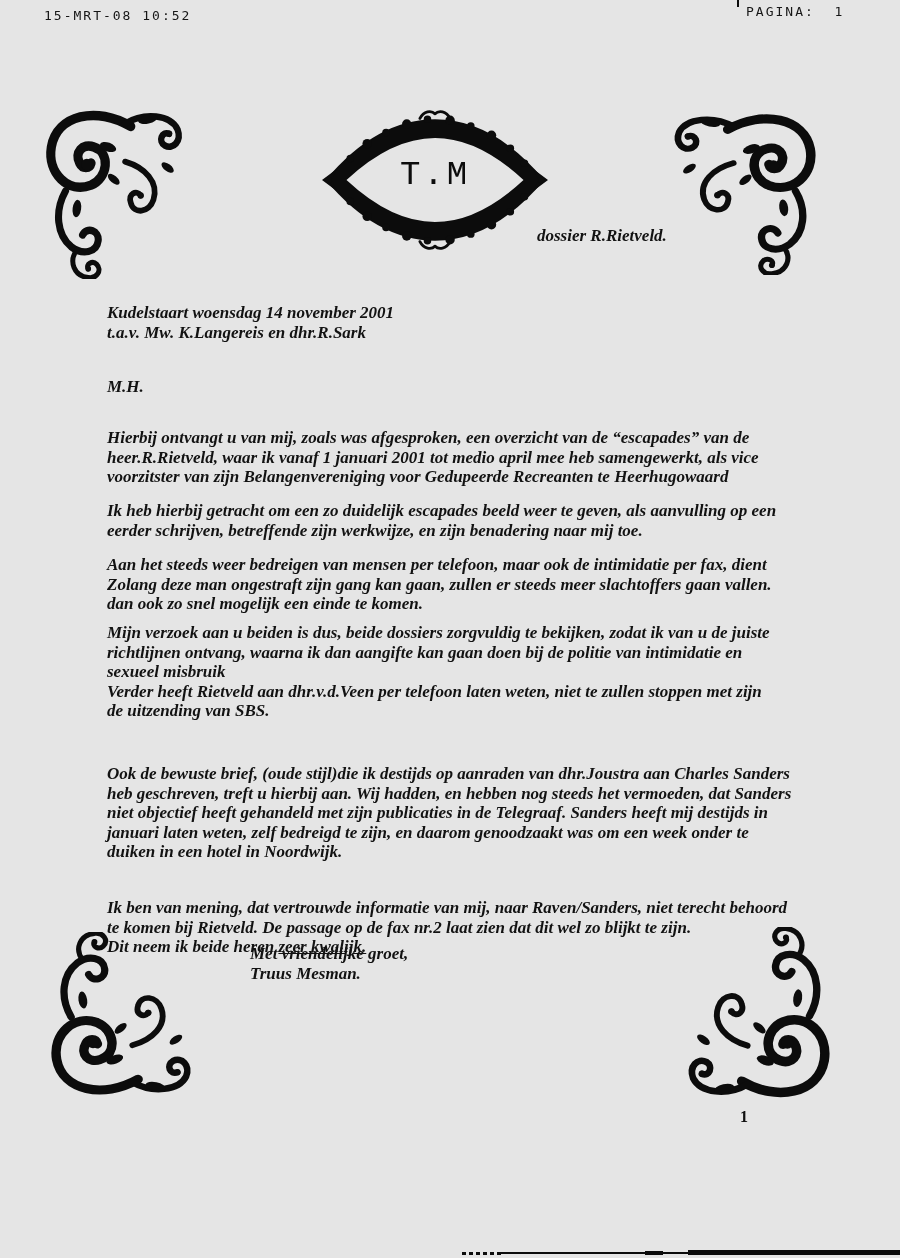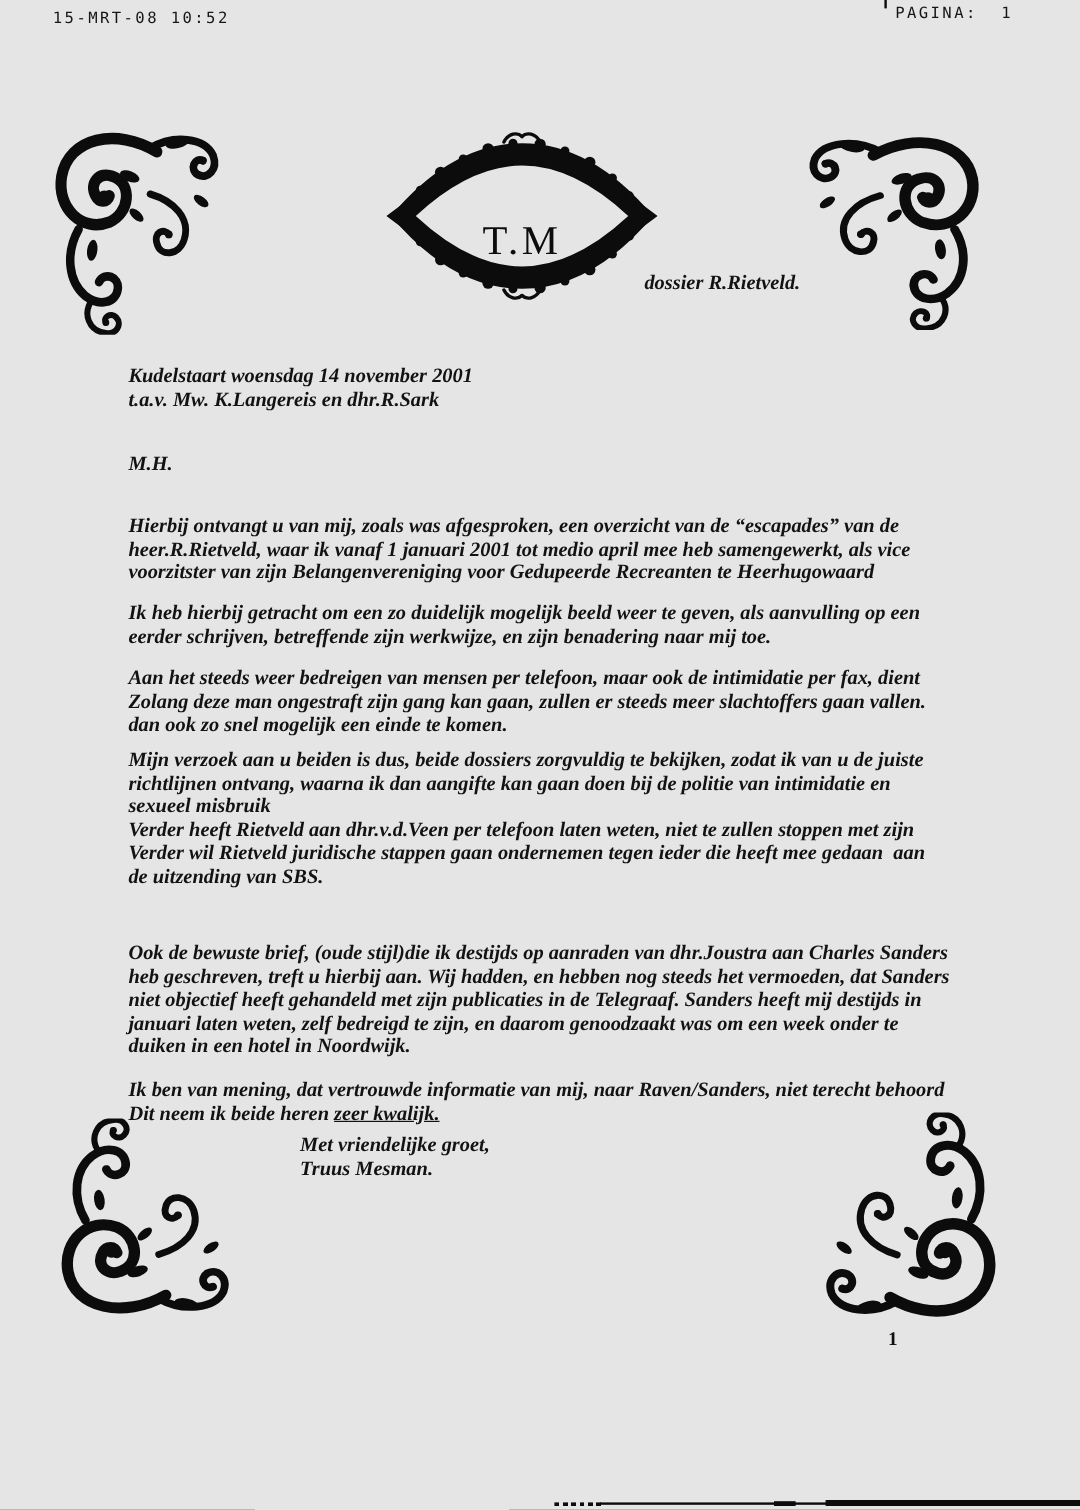--- a/index.html
+++ b/index.html
@@ -29,42 +29,42 @@
   .dossier {
     position:absolute; left:537px; top:226px;
     font-style:italic; font-weight:bold; font-size:17px; color:#121212;
   }
   .dateline { top:303px; line-height:20px; }
   .salutation { top:377px; }
   .p1 { top:428px; }
   .p2 { top:501px; }
   .p3 { top:555px; }
   .p4 { top:623px; }
-  .p5 { top:764px;margin-top:20px; }
+  .p5 { top:764px; }
   .p6 { top:898px; }
   .closing { left:250px; top:944px; line-height:20px; }
   .pageno {
     position:absolute; left:740px; top:1108px;
     font-family:"Liberation Serif", serif; font-weight:bold;
     font-size:16px; color:#101010;
   }
 
   
   .corner { position:absolute; }
   .corner svg { display:block; width:100%; height:100%; }
   .c-tl { left:40px;  top:103px; width:156px; height:176px; }
   .c-tr { left:660px; top:107px; width:162px; height:168px; transform:scaleX(-1); }
   .c-bl { left:45px;  top:932px; width:160px; height:170px; transform:scaleY(-1); }
   .c-br { left:674px; top:927px; width:162px; height:178px; transform:scale(-1,-1); }
   .monogram-frame { position:absolute; left:322px; top:110px; width:226px; height:140px; }
   .monogram-frame svg { display:block; width:100%; height:100%; }
   .monogram-text {
     position:absolute; left:322px; top:156px; width:226px;
-    text-align:center; font-family:Liberation Serif, serif;
-    font-size:34px; letter-spacing:3px; color:#0c0c0c;margin-top:27px;
+    text-align:center; font-family:Liberation Mono, monospace;
+    font-size:34px; letter-spacing:3px; color:#0c0c0c;
   }
 
   
   .art { position:absolute; background:#0c0c0c; }
   .art-dashes {
     left:462px; top:1252px; width:40px; height:3px; background:none;
     background-image:repeating-linear-gradient(90deg,#0c0c0c 0 4px,transparent 4px 7px);
   }
   .art-thin  { left:500px; top:1252px; width:400px; height:2px; }
   .art-blob  { left:645px; top:1251px; width:18px;  height:4px; }
@@ -169,53 +169,53 @@
   </div>
 
   <div class="lt salutation tline">M.H.</div>
 
   <div class="lt p1">
       <div class="tline">Hierbij ontvangt u van mij, zoals was afgesproken, een overzicht van de “escapades” van de</div>
       <div class="tline">heer.R.Rietveld, waar ik vanaf 1 januari 2001 tot medio april mee heb samengewerkt, als vice</div>
       <div class="tline">voorzitster van zijn Belangenvereniging voor Gedupeerde Recreanten te Heerhugowaard</div>
     </div>
   <div class="lt p2">
-      <div class="tline">Ik heb hierbij getracht om een zo duidelijk mogelijk beeld weer te geven, als aanvulling op een</div>
+      <div class="tline">Ik heb hierbij getracht om een zo duidelijk escapades beeld weer te geven, als aanvulling op een</div>
       <div class="tline">eerder schrijven, betreffende zijn werkwijze, en zijn benadering naar mij toe.</div>
     </div>
   <div class="lt p3">
       <div class="tline">Aan het steeds weer bedreigen van mensen per telefoon, maar ook de intimidatie per fax, dient</div>
       <div class="tline">Zolang deze man ongestraft zijn gang kan gaan, zullen er steeds meer slachtoffers gaan vallen.</div>
       <div class="tline">dan ook zo snel mogelijk een einde te komen.</div>
     </div>
 
   <div class="lt p4">
     <div>
         <div class="tline">Mijn verzoek aan u beiden is dus, beide dossiers zorgvuldig te bekijken, zodat ik van u de juiste</div>
         <div class="tline">richtlijnen ontvang, waarna ik dan aangifte kan gaan doen bij de politie van intimidatie en</div>
         <div class="tline">sexueel misbruik</div>
         <div class="tline">Verder heeft Rietveld aan dhr.v.d.Veen per telefoon laten weten, niet te zullen stoppen met zijn</div>
       </div>
     <div>
-        <div class="tline">Verder wil Rietveld juridische stappen gaan ondernemen tegen ieder die heeft mee gedaan  aan</div>
         <div class="tline">de uitzending van SBS.</div>
       </div>
   </div>
 
   <div class="lt p5">
       <div class="tline">Ook de bewuste brief, (oude stijl)die ik destijds op aanraden van dhr.Joustra aan Charles Sanders</div>
       <div class="tline">heb geschreven, treft u hierbij aan. Wij hadden, en hebben nog steeds het vermoeden, dat Sanders</div>
       <div class="tline">niet objectief heeft gehandeld met zijn publicaties in de Telegraaf. Sanders heeft mij destijds in</div>
       <div class="tline">januari laten weten, zelf bedreigd te zijn, en daarom genoodzaakt was om een week onder te</div>
       <div class="tline">duiken in een hotel in Noordwijk.</div>
     </div>
 
   <div class="lt p6">
     <div>
         <div class="tline">Ik ben van mening, dat vertrouwde informatie van mij, naar Raven/Sanders, niet terecht behoord</div>
+        <div class="tline">te komen bij Rietveld. De passage op de fax nr.2 laat zien dat dit wel zo blijkt te zijn.</div>
       </div>
     <div class="tline"><span>Dit neem ik beide heren </span><span class="u">zeer kwalijk.</span></div>
   </div>
 
   <div class="lt closing">
       <div class="tline">Met vriendelijke groet,</div>
       <div class="tline">Truus Mesman.</div>
     </div>
 
   <div class="pageno">1</div>

